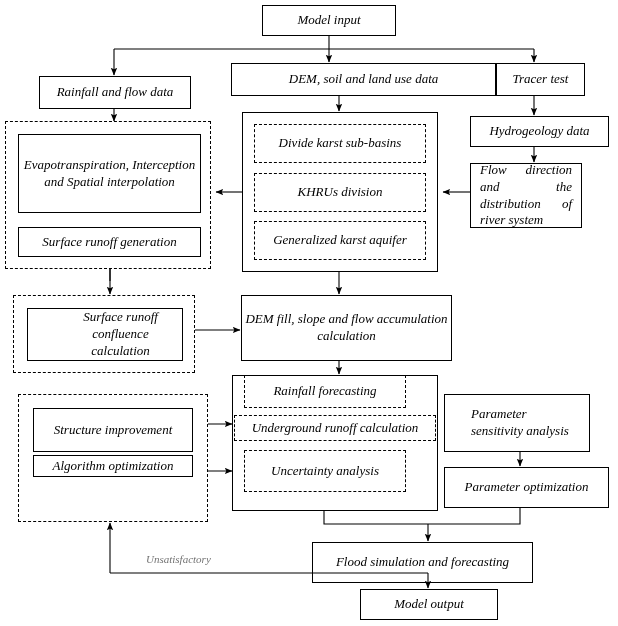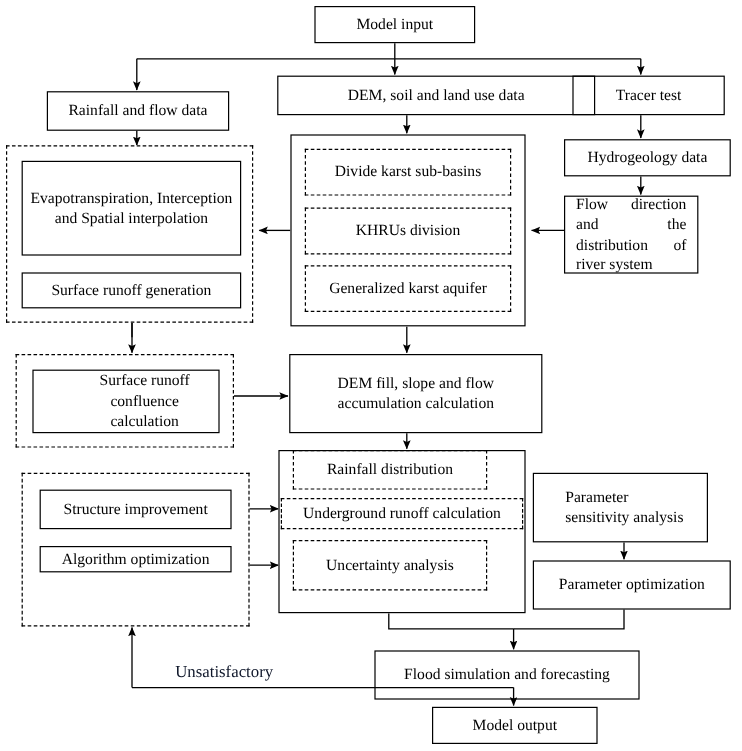--- a/index.html
+++ b/index.html
@@ -8,20 +8,21 @@
     padding: 0;
     background: #ffffff;
   }
   #canvas {
     position: relative;
     width: 618px;
     height: 626px;
     background: #ffffff;
     font-family: "Liberation Serif", "DejaVu Serif", serif;
     overflow: hidden;
+    font-style: italic;
   }
   #wires {
     position: absolute;
     left: 0; top: 0;
     width: 618px;
     height: 626px;
     pointer-events: none;
   }
   .box {
     position: absolute;
@@ -45,22 +46,22 @@
   .group {
     position: absolute;
     box-sizing: border-box;
     z-index: 1;
   }
   .group.solid { border: 1px solid #000000; background: #ffffff; }
   .group.dashed { border: 1px dashed #000000; background: #ffffff; }
   .fs13 { font-size: 13px; }
   .label {
     position: absolute;
-    color: #0f172a;
-    font-size: 14px;
+    color: #737373;
+    font-size: 11px;
     z-index: 4;
     white-space: nowrap;
   }
   .just {
     display: block;
     text-align: justify;
     text-align-last: left;
     padding: 3px 6px;
     align-self: center;
     width: 100%;
@@ -137,21 +138,21 @@
   </div>
 
   <div class="box solid fs13" style="left:39px; top:76px; width:152px; height:33px;">
     <span>Rainfall and flow data</span>
   </div>
 
   <div class="box solid fs13" style="left:231px; top:63px; width:265px; height:33px;">
     <span>DEM, soil and land use data</span>
   </div>
 
-  <div class="box solid fs13" style="left:477px; top:63px; width:127px; height:33px;">
+  <div class="box solid fs13" style="left:496px; top:63px; width:89px; height:33px;">
     <span>Tracer test</span>
   </div>
 
   <div class="box solid fs13" style="left:470px; top:116px; width:139px; height:31px;text-align:right;">
     <span>Hydrogeology data</span>
   </div>
 
   <div class="box solid fs13" style="left:470px; top:163px; width:112px; height:65px;">
     <span class="just">Flow direction and the distribution of river system</span>
   </div>
@@ -186,34 +187,34 @@
     <span>Surface runoff confluence calculation</span>
   </div>
 
   <div class="box solid fs13" style="left:241px; top:295px; width:211px; height:66px;">
     <span>DEM fill, slope and flow accumulation calculation</span>
   </div>
 
   <div class="group solid" style="left:232px; top:375px; width:206px; height:136px;"></div>
 
   <div class="box dashed fs13" style="left:244px; top:375px; width:162px; height:33px;">
-    <span>Rainfall distribution</span>
+    <span>Rainfall forecasting</span>
   </div>
 
   <div class="box dashed fs13" style="left:234px; top:415px; width:202px; height:26px;">
     <span>Underground runoff calculation</span>
   </div>
 
   <div class="box dashed fs13" style="left:244px; top:450px; width:162px; height:42px;">
     <span>Uncertainty analysis</span>
   </div>
 
   <div class="group dashed" style="left:18px; top:394px; width:190px; height:128px;"></div>
 
-  <div class="box solid fs13" style="left:33px; top:408px; width:160px; height:33px;">
+  <div class="box solid fs13" style="left:33px; top:408px; width:160px; height:44px;">
     <span>Structure improvement</span>
   </div>
 
   <div class="box solid fs13" style="left:33px; top:455px; width:160px; height:22px;">
     <span>Algorithm optimization</span>
   </div>
 
   <div class="box solid fs13" style="left:444px; top:394px; width:146px; height:58px;padding-left:20px;">
     <span class="just lastleft">Parameter sensitivity analysis</span>
   </div>

